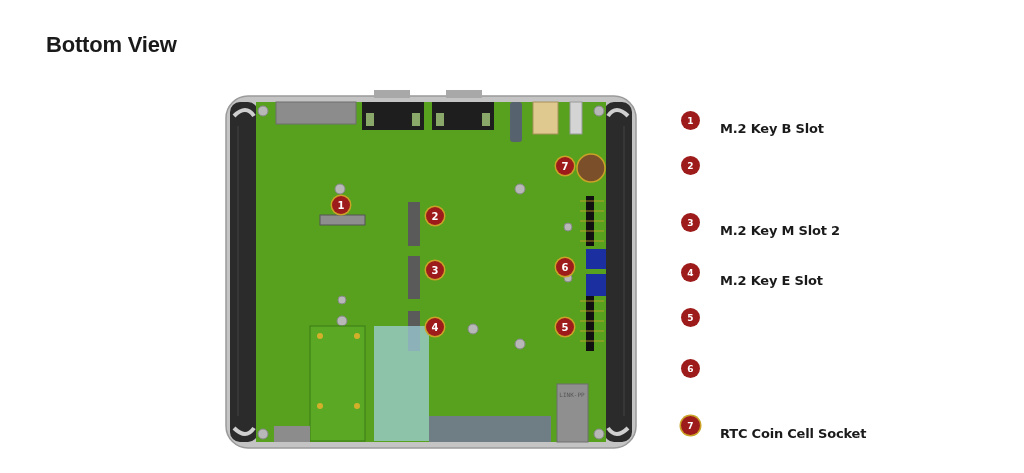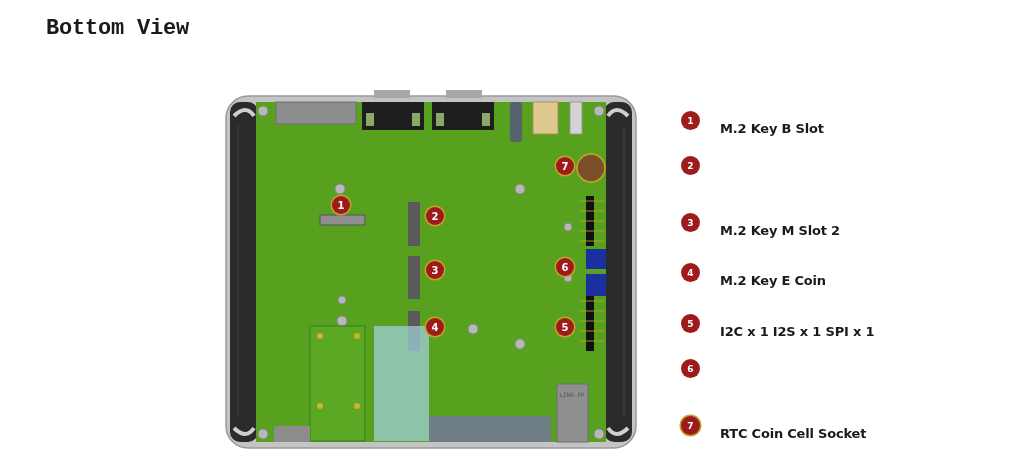--- a/index.html
+++ b/index.html
@@ -1,19 +1,19 @@
 <!DOCTYPE html>
 <html><head>
 <meta charset="utf-8">
 <style>
   html, body { margin: 0; padding: 0; background: #ffffff; }
   body { width: 1024px; height: 473px; position: relative; overflow: hidden;
          font-family: "Liberation Sans", "DejaVu Sans", sans-serif; color: #1a1a1a; }
-  .title { position: absolute; left: 46px; top: 16px; font-size: 22px; font-weight: 700;
-           font-family: Liberation Mono, monospace; letter-spacing: -0.2px; margin: 0; }
+  .title { position: absolute; left: 46px; top: 32px; font-size: 22px; font-weight: 700;
+           font-family: Liberation Sans, sans-serif; letter-spacing: -0.2px; margin: 0; }
   .board-wrap { position: absolute; left: 224px; top: 86px; width: 414px; height: 364px; }
   .board-wrap svg { position: absolute; left: 0; top: 0; }
   .marker { position: absolute; width: 18px; height: 18px; border-radius: 50%;
             background: #9e1b1b; color: #fff; font-size: 10px; font-weight: 700;
             display: flex; align-items: center; justify-content: center;
             box-shadow: 0 0 0 1.5px #c9a227; font-family: "DejaVu Sans", sans-serif; }
   .legend { position: absolute; left: 681px; top: 105px; }
   .legend-item { position: absolute; left: 0; display: flex; align-items: center; white-space: nowrap; }
   .legend-badge { width: 19px; height: 19px; border-radius: 50%; background: #9e1b1b; color: #fff;
                   font-size: 9px; font-weight: 700; display: flex; align-items: center; justify-content: center;
@@ -132,25 +132,24 @@
   </div>
   <div class="legend-item" style="top:51px;">
     <span class="legend-badge">2</span>
   </div>
   <div class="legend-item" style="top:102px;">
     <span class="legend-badge">3</span>
     <span class="legend-label">M.2 Key M Slot 2</span>
   </div>
   <div class="legend-item" style="top:152px;">
     <span class="legend-badge">4</span>
-    <span class="legend-label">M.2 Key E Coin</span>
+    <span class="legend-label">M.2 Key E Slot</span>
   </div>
   <div class="legend-item" style="top:203px;">
     <span class="legend-badge">5</span>
-    <span class="legend-label">I2C x 1 I2S x 1 SPI x 1</span>
   </div>
   <div class="legend-item" style="top:254px;">
     <span class="legend-badge">6</span>
   </div>
   <div class="legend-item" style="top:305px;">
     <span class="legend-badge gold">7</span>
     <span class="legend-label">RTC Coin Cell Socket</span>
   </div>
 </div>
 

